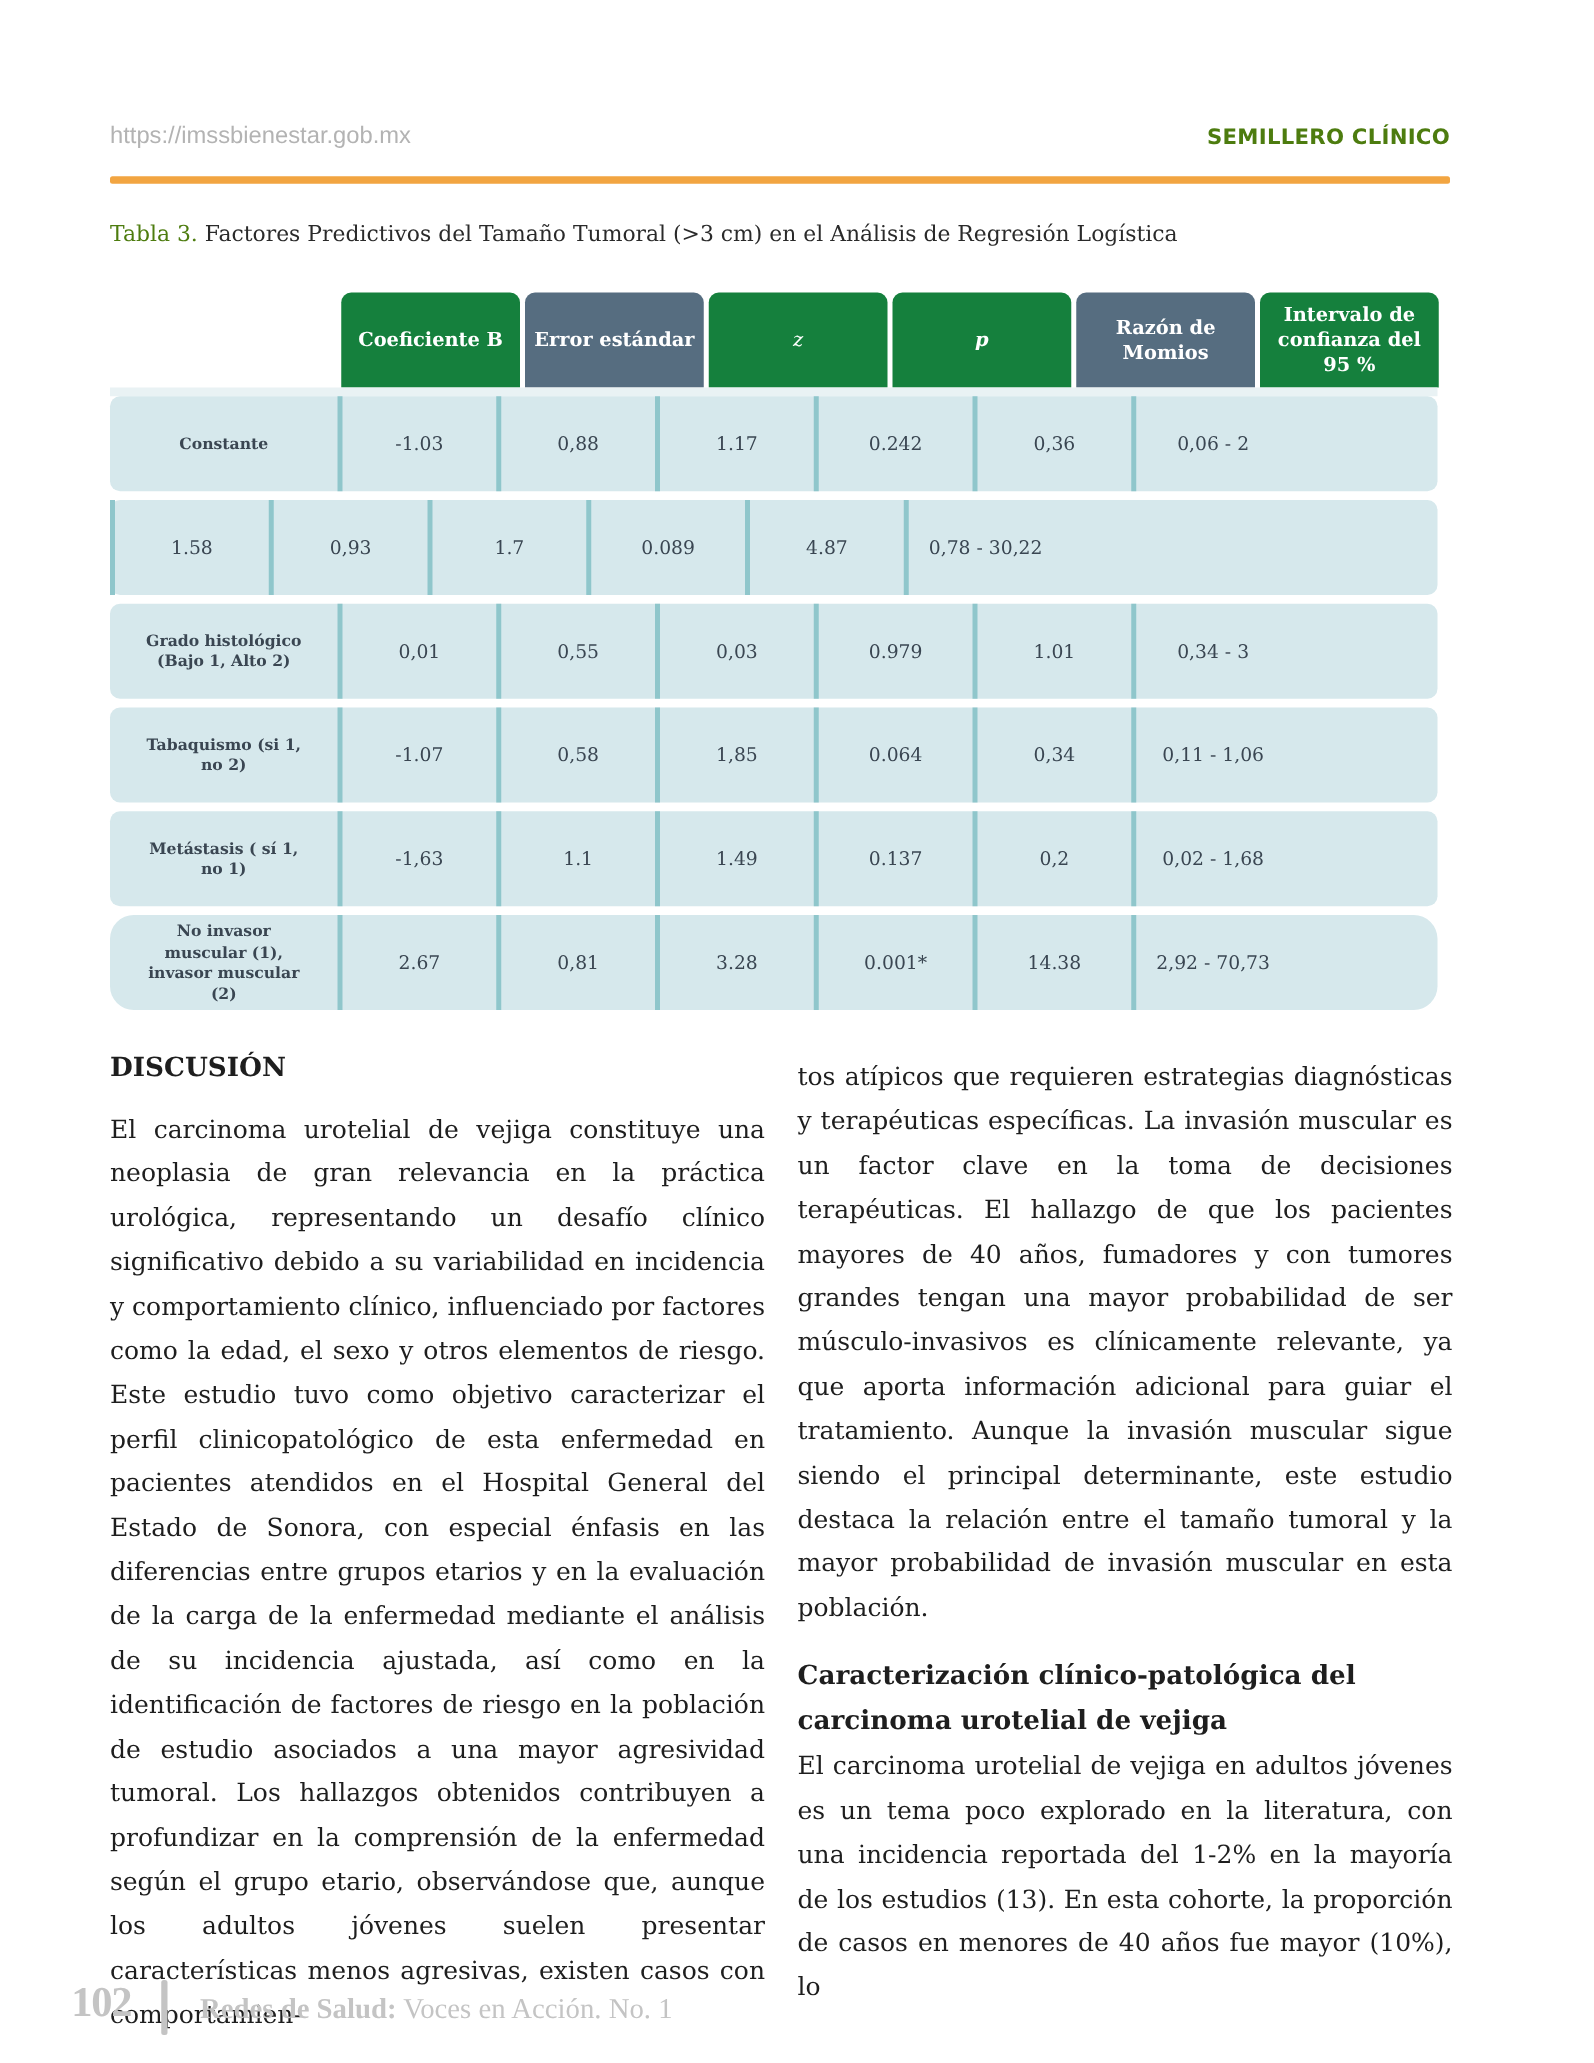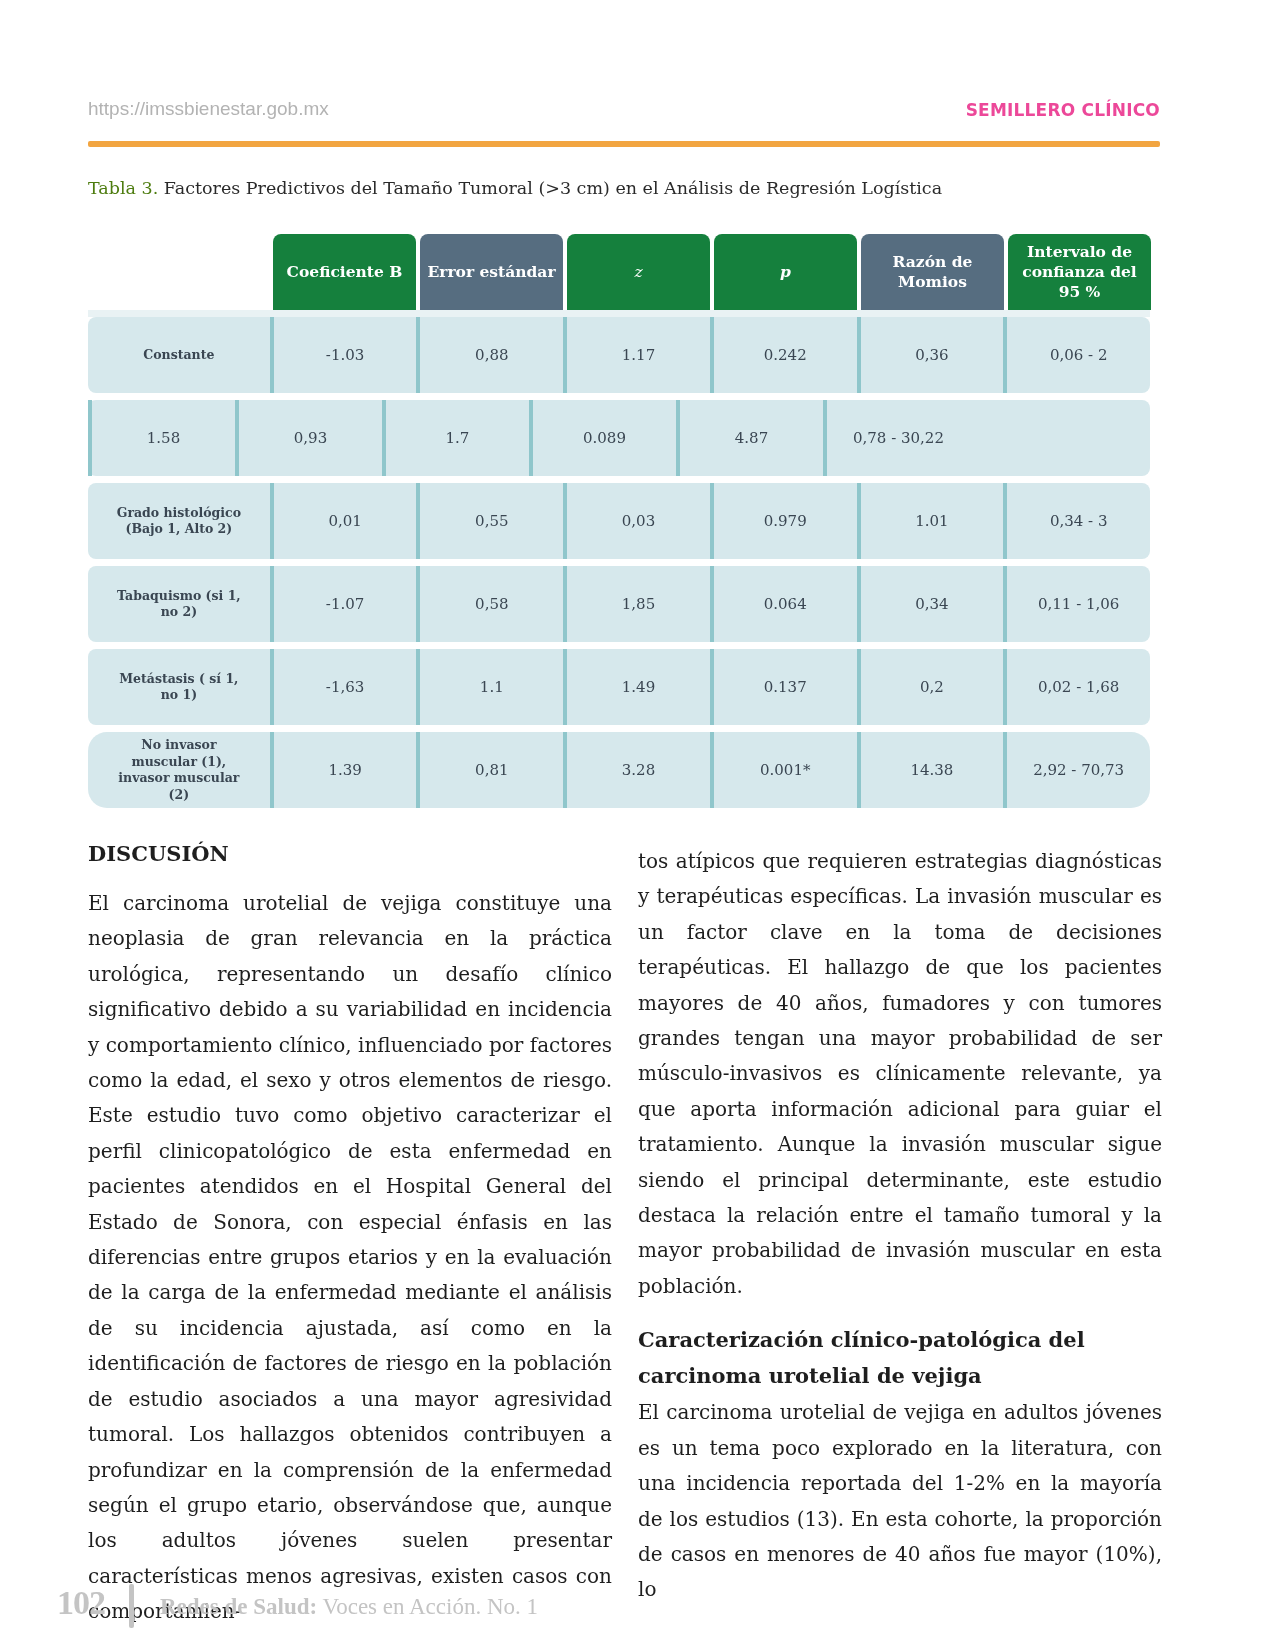--- a/index.html
+++ b/index.html
@@ -1,36 +1,36 @@
 <!DOCTYPE html>
 <html><head>
 <meta charset="utf-8">
 <style>
   html, body { margin:0; padding:0; background:#ffffff; }
   body { width:1275px; height:1650px; position:relative; overflow:hidden; font-family:"DejaVu Serif", serif; color:#1e1e1e; }
   .page-url { position:absolute; left:88px; top:98px; font-family:"Liberation Sans", sans-serif; font-size:19px; color:#b3b3b3; }
-  .section-tag { position:absolute; right:115px; top:100px; font-family:"DejaVu Sans", sans-serif; font-weight:bold; font-size:17px; color:#ec4899; letter-spacing:0.2px;margin-left:25px; }
+  .section-tag { position:absolute; right:115px; top:100px; font-family:"DejaVu Sans", sans-serif; font-weight:bold; font-size:17px; color:#4d7c0f; letter-spacing:0.2px;margin-left:25px; }
   .rule { position:absolute; left:88px; top:141px; width:1072px; height:6px; background:#f2a541; border-radius:2px; }
   .caption { position:absolute; left:88px; top:178px; font-family:"DejaVu Serif", serif; font-size:17.5px; color:#2a2a2a; }
   .caption .lbl { color:#4d7c0f; font-weight:normal; }
 
   .table { position:absolute; left:88px; top:234px; width:1062px; }
   .thead { position:absolute; left:185px; top:0; height:76px; display:flex; gap:4px; }
   .th { width:143px; height:76px; border-radius:8px 8px 0 0; color:#fff; font-family:"DejaVu Serif", serif; font-weight:bold; font-size:15.5px; line-height:20px; display:flex; align-items:center; justify-content:center; text-align:center; padding:0 6px; box-sizing:border-box; }
   .th.pink { background:#15803d; }
   .th.slate { background:#566d80; }
   .th.teal { background:#15803d; }
   .th.italic { font-style:italic; font-weight:normal; }
   .th.italic.b { font-weight:bold; }
   .band { position:absolute; left:0; top:76px; width:1062px; height:7px; background:#e9f2f4; }
   .rows { position:absolute; left:0; top:83px; width:1062px; }
   .row { display:flex; height:76px; margin-bottom:7px; background:#d6e8ec; border-radius:8px; position:relative; }
   .row:last-child { margin-bottom:0;border-radius:19px; }
   .cell-label { width:182px; font-family:"DejaVu Serif", serif; font-weight:bold; font-size:12.5px; line-height:16.5px; color:#3a4652; display:flex; align-items:center; justify-content:center; text-align:center; padding:0 22px; box-sizing:border-box; }
-  .cell { width:147px; border-left:4px solid #8fc6cb; font-family:"DejaVu Serif", serif; font-size:15px; color:#3a4652; display:flex; align-items:center; justify-content:center; box-sizing:border-box; }
+  .cell { width:127px; border-left:4px solid #8fc6cb; font-family:"DejaVu Serif", serif; font-size:15px; color:#3a4652; display:flex; align-items:center; justify-content:center; box-sizing:border-box; }
 
   .col { position:absolute; width:524px; font-family:"DejaVu Serif", serif; font-size:20px; line-height:35.4px; color:#1e1e1e; text-align:justify; }
   .col-left { left:88px; top:836px; }
   .col-right { left:638px; top:844px; }
   .h-disc { font-weight:bold; font-size:21px; line-height:35px; margin:0 0 15px 0; }
   .h-sub { font-weight:bold; font-size:21px; line-height:35.5px; margin:18px 0 2px 0; text-align:left; }
   p { margin:0; }
 
   .footer { position:absolute; left:57px; top:1578px; display:flex; align-items:center; font-family:Liberation Serif, serif; color:#c4c4c4; }
   .pnum { font-weight:bold; font-size:34px; letter-spacing:-1px; }
@@ -97,21 +97,21 @@
         <div class="cell-label">Metástasis ( sí 1,  no 1)</div>
         <div class="cell">-1,63</div>
         <div class="cell">1.1</div>
         <div class="cell">1.49</div>
         <div class="cell">0.137</div>
         <div class="cell">0,2</div>
         <div class="cell">0,02 - 1,68</div>
       </div>
       <div class="row">
         <div class="cell-label">No invasor muscular (1), invasor muscular (2)</div>
-        <div class="cell">1.39</div>
+        <div class="cell">2.67</div>
         <div class="cell">0,81</div>
         <div class="cell">3.28</div>
         <div class="cell">0.001*</div>
         <div class="cell">14.38</div>
         <div class="cell">2,92 - 70,73</div>
       </div>
     </div>
 </div>
 
 <div class="col col-left">

